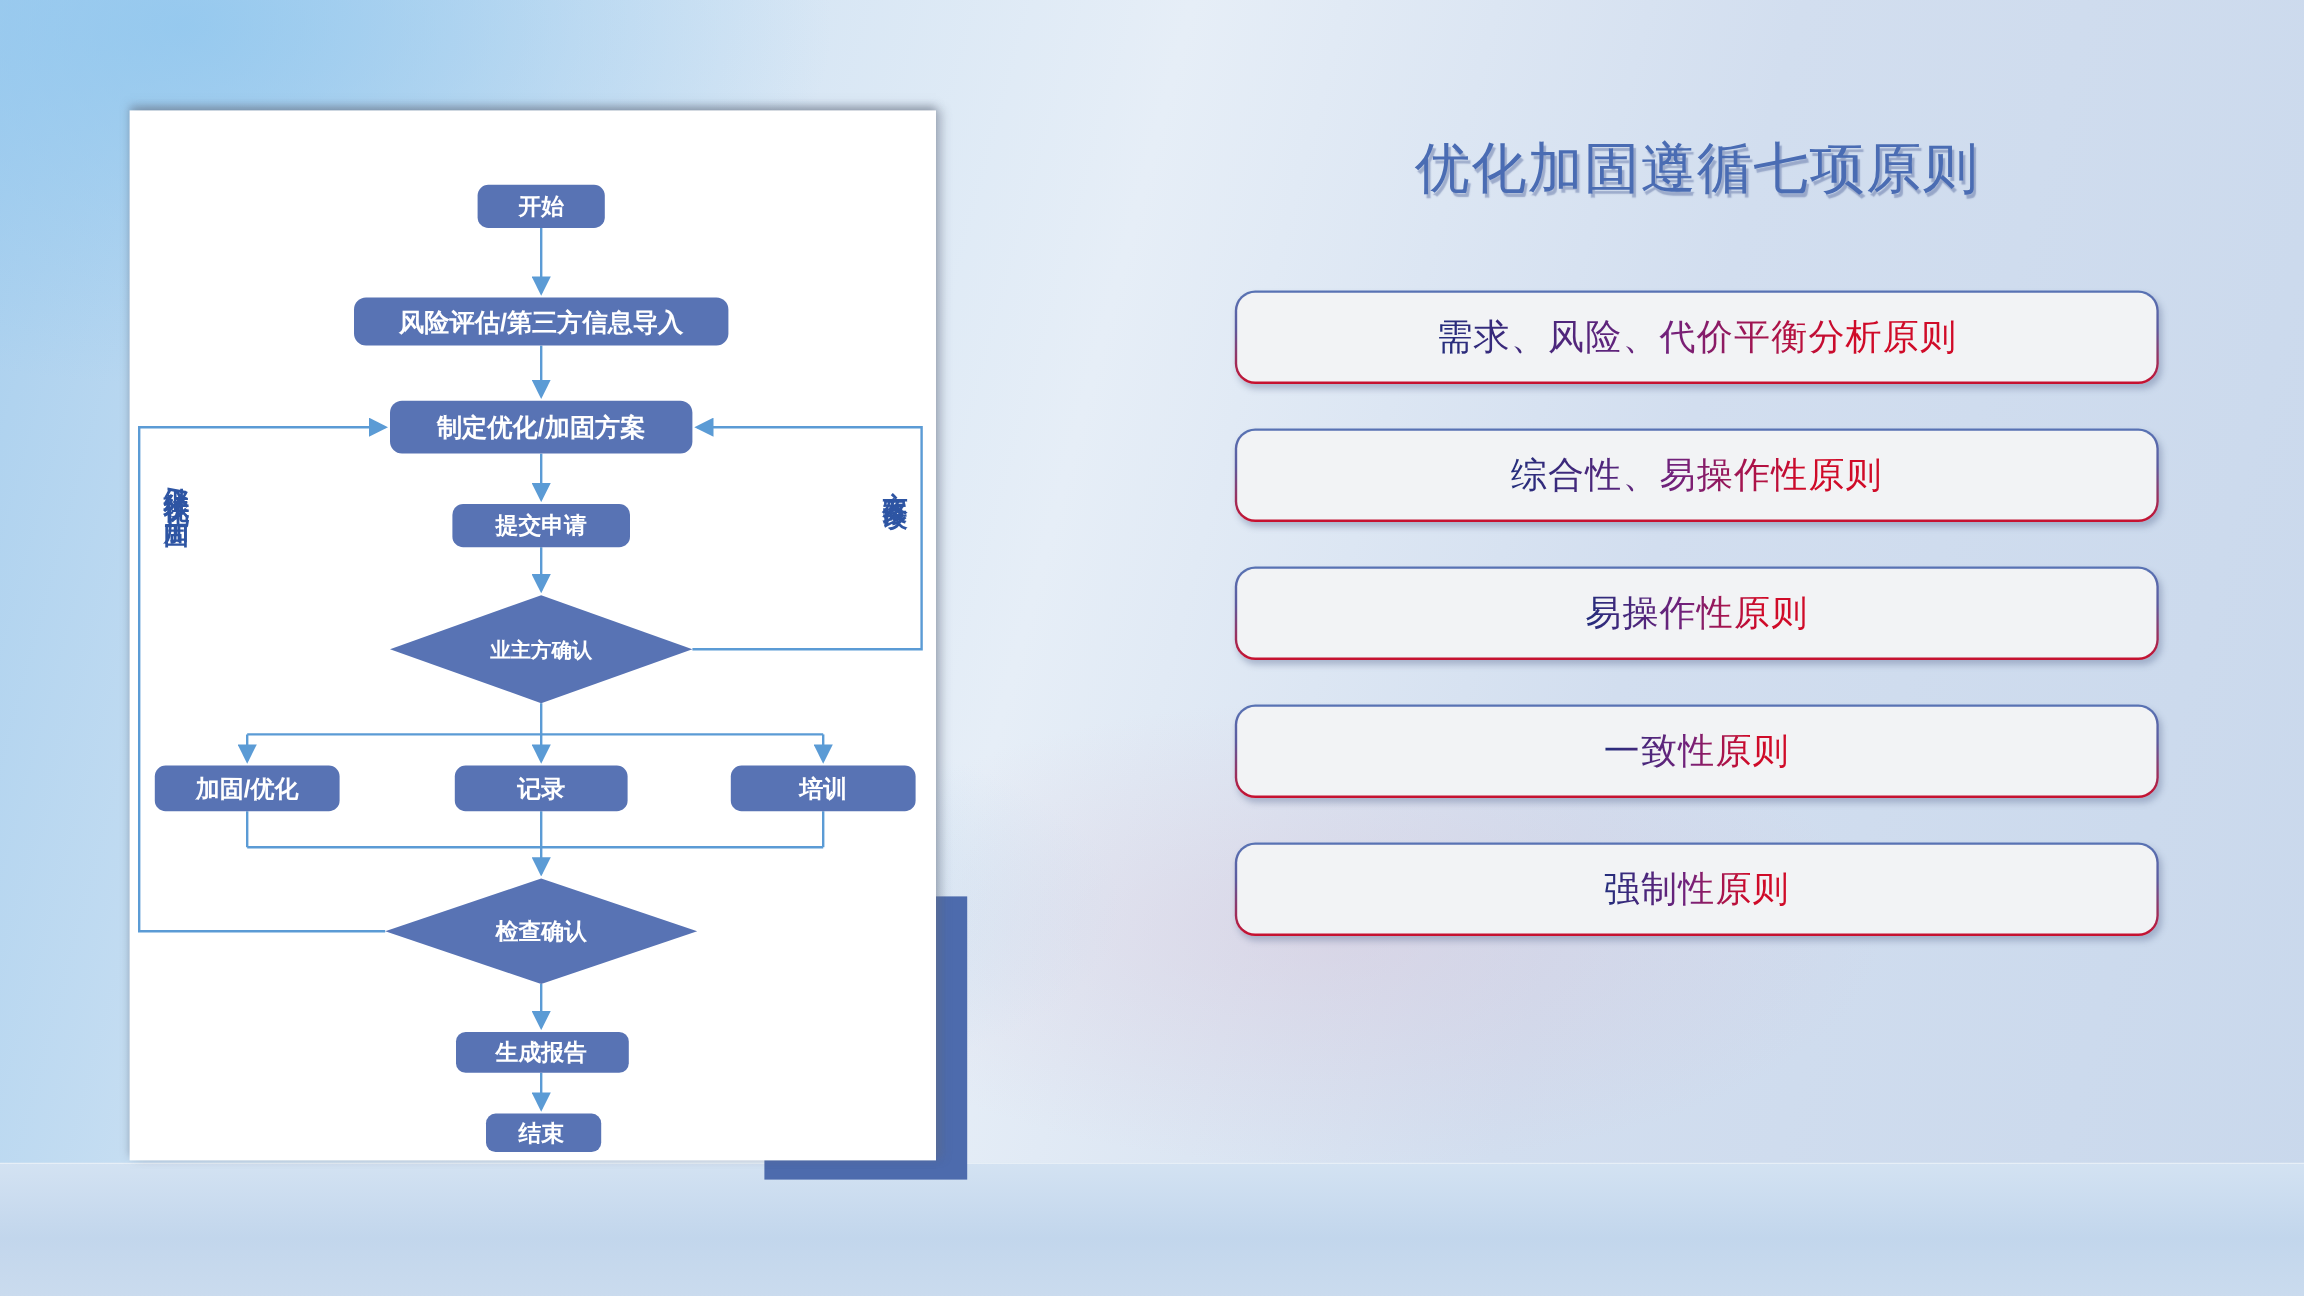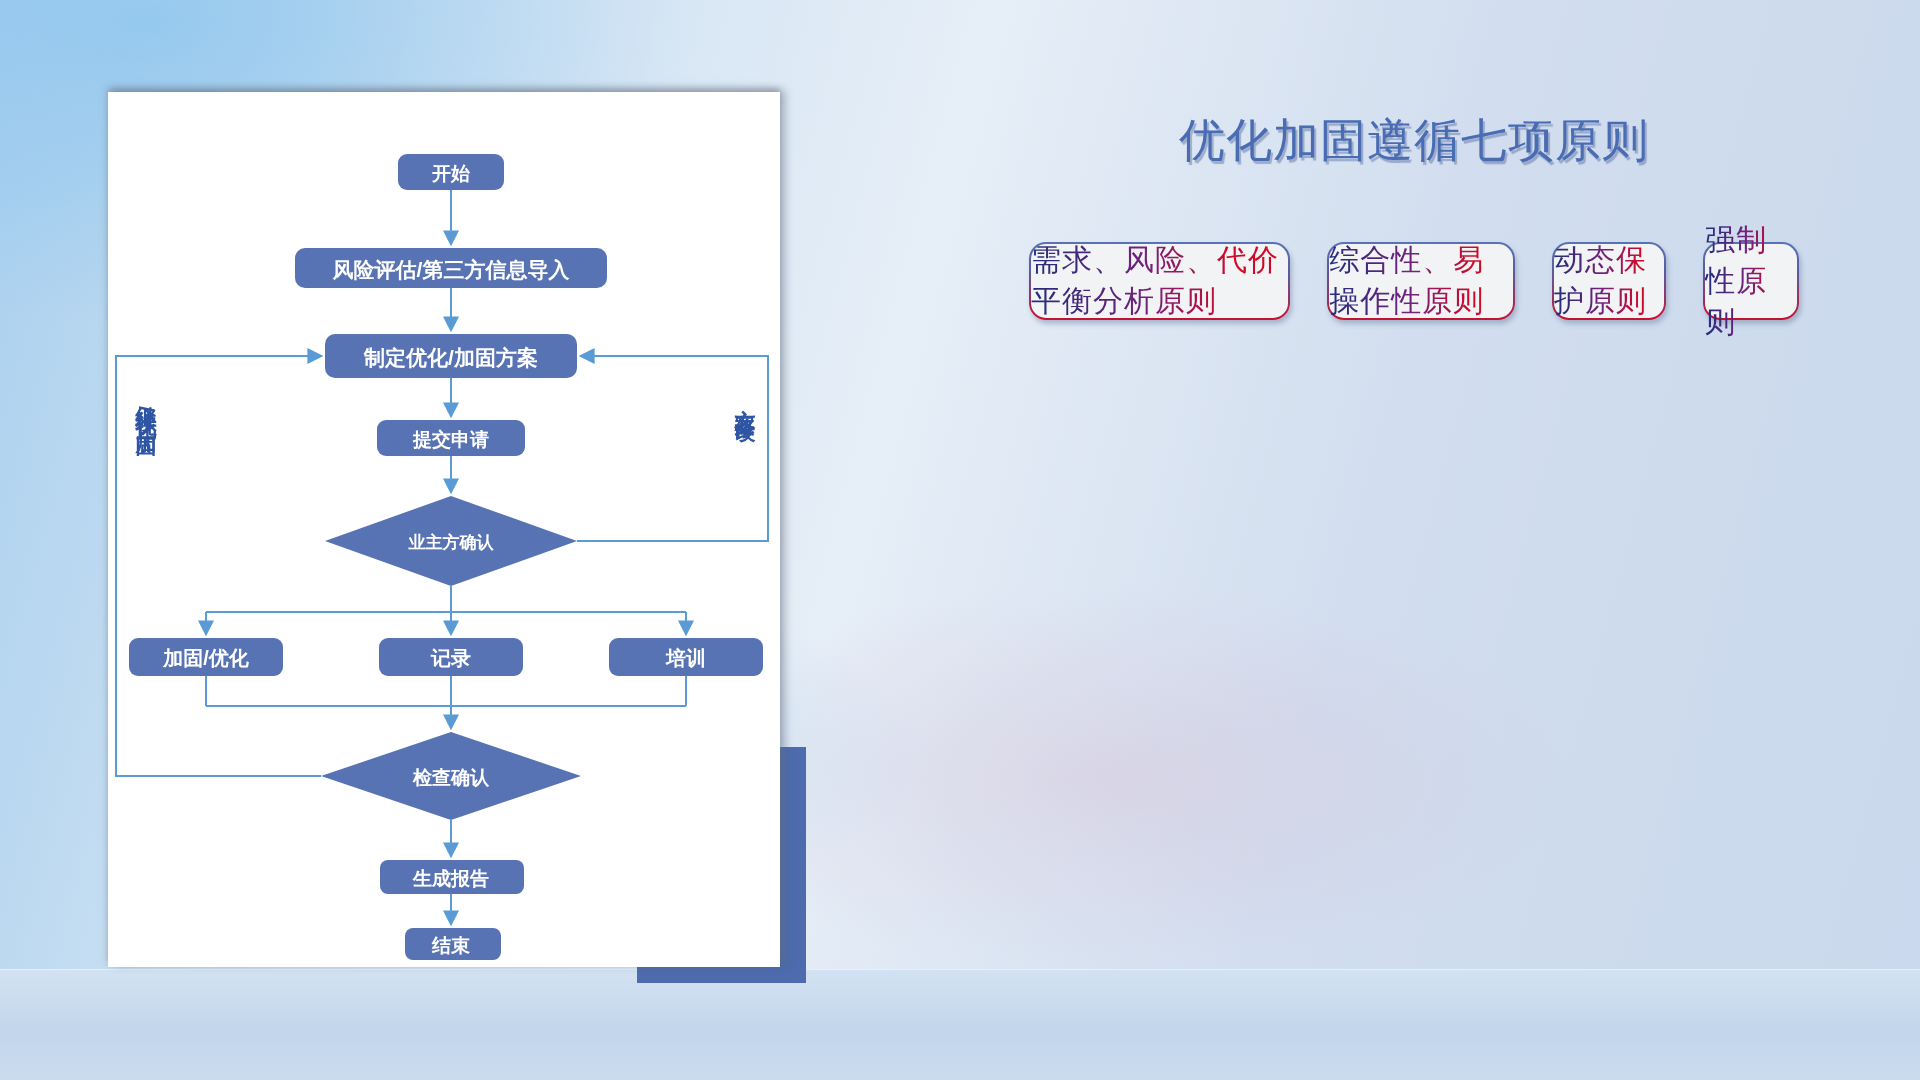--- a/index.html
+++ b/index.html
@@ -44,21 +44,21 @@
   
   .slide-title{
     position:absolute;left:1029px;top:110px;width:770px;
     text-align:center;
     font-size:46px;font-weight:400;letter-spacing:1px;
     color:#4a6cb3;
     text-shadow:2px 3px 1px rgba(57,78,140,.38);
   }
   .principles{
     position:absolute;left:1029px;top:242px;width:770px;
-    display:flex;gap:37px;
+    display:flex;flex-direction:column;gap:37px;
   }
   .pbox{
     height:74px;border-radius:17px;padding:2px;
     background:linear-gradient(180deg,#5873b4 0%,#5b5a9e 40%,#c8102e 100%);
     box-shadow:2px 4px 5px rgba(108,124,160,.45);
   }
   .pinner{
     width:100%;height:100%;border-radius:15px;
     background:#f2f3f5;
     display:flex;align-items:center;justify-content:center;
@@ -174,21 +174,26 @@
         <span class="ptext">需求、风险、代价平衡分析原则</span>
       </div>
     </div>
     <div class="pbox">
       <div class="pinner">
         <span class="ptext">综合性、易操作性原则</span>
       </div>
     </div>
     <div class="pbox">
       <div class="pinner">
-        <span class="ptext">动态保护原则</span>
+        <span class="ptext">易操作性原则</span>
+      </div>
+    </div>
+    <div class="pbox">
+      <div class="pinner">
+        <span class="ptext">一致性原则</span>
       </div>
     </div>
     <div class="pbox">
       <div class="pinner">
         <span class="ptext">强制性原则</span>
       </div>
     </div>
   </div>
 
 </div>

